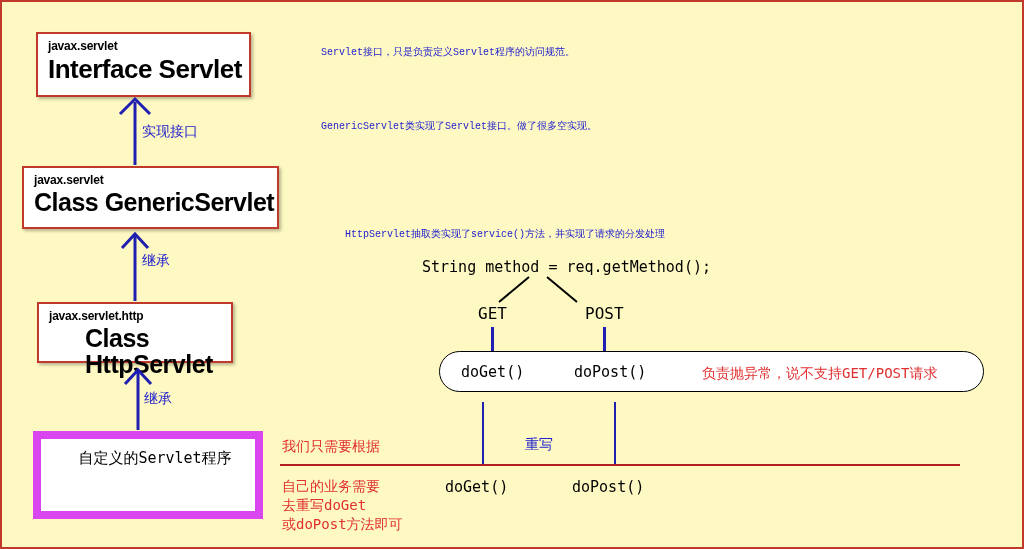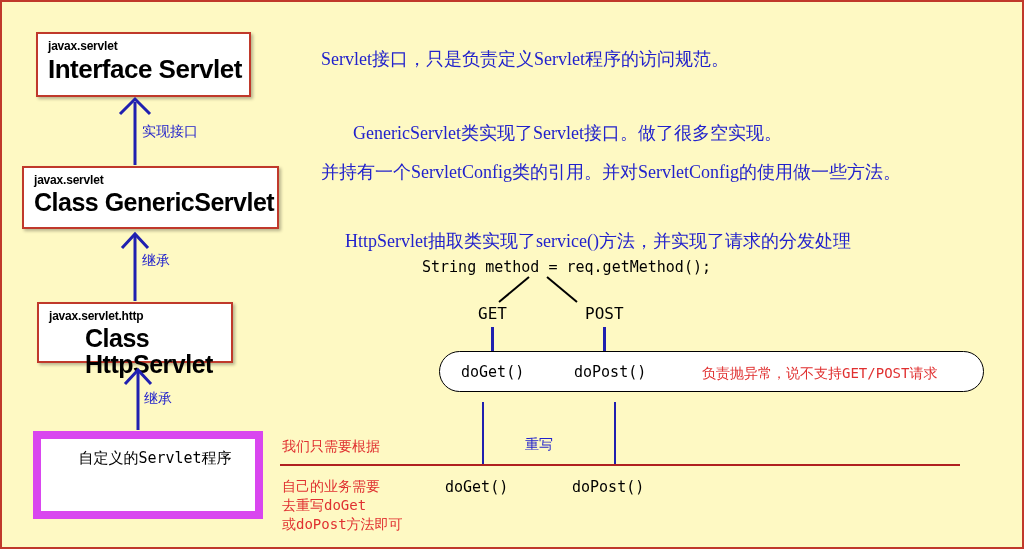--- a/index.html
+++ b/index.html
@@ -74,23 +74,23 @@
     white-space: nowrap;
     line-height: 1.45;
   }
   .blue-hand {
     font-family: "DejaVu Sans Mono", "Liberation Mono", monospace;
     color: #2222cc;
     font-size: 14px;
     text-align: right;
   }
   .blue-small {
-    font-family: Liberation Serif, serif;
+    font-family: Liberation Mono, monospace;
     color: #2222cc;
-    font-size: 18px;
+    font-size: 10px;
   }
   .red-hand {
     font-family: "DejaVu Sans Mono", "Liberation Mono", monospace;
     color: #e03030;
     font-size: 14px;
   }
   .black-code {
     font-family: "DejaVu Sans Mono", "Liberation Mono", monospace;
     color: #000000;
     font-size: 15px;
@@ -163,22 +163,21 @@
 
     <line x1="527" y1="275" x2="497" y2="300" stroke="#000000" stroke-width="2"></line>
     <line x1="545" y1="275" x2="575" y2="300" stroke="#000000" stroke-width="2"></line>
   </svg>
 
   <div class="txt blue-hand" style="left:140px; top:119px;">实现接口</div>
   <div class="txt blue-hand" style="left:140px; top:248px;">继承</div>
   <div class="txt blue-hand" style="left:142px; top:386px;">继承</div>
 
   <div class="txt blue-small" style="left:319px; top:44px;">Servlet接口，只是负责定义Servlet程序的访问规范。</div>
-  <div class="txt blue-small" style="left:319px; top:118px;margin-left:32px;">GenericServlet类实现了Servlet接口。做了很多空实现。</div>
-  <div class="txt blue-small" style="left:319px; top:157px;">并持有一个ServletConfig类的引用。并对ServletConfig的使用做一些方法。</div>
+  <div class="txt blue-small" style="left:319px; top:118px;">GenericServlet类实现了Servlet接口。做了很多空实现。</div>
   <div class="txt blue-small" style="left:343px; top:226px;">HttpServlet抽取类实现了service()方法，并实现了请求的分发处理</div>
 
   <div class="txt black-code" style="left:420px; top:255px;">String method = req.getMethod();</div>
 
   <div class="txt black-mono" style="left:476px; top:300px; font-size:16px;">GET</div>
   <div class="txt black-mono" style="left:583px; top:300px; font-size:16px;">POST</div>
 
   <div class="vline" style="left:489px; top:325px; height:26px;"></div>
   <div class="vline" style="left:601px; top:325px; height:26px;"></div>
 

